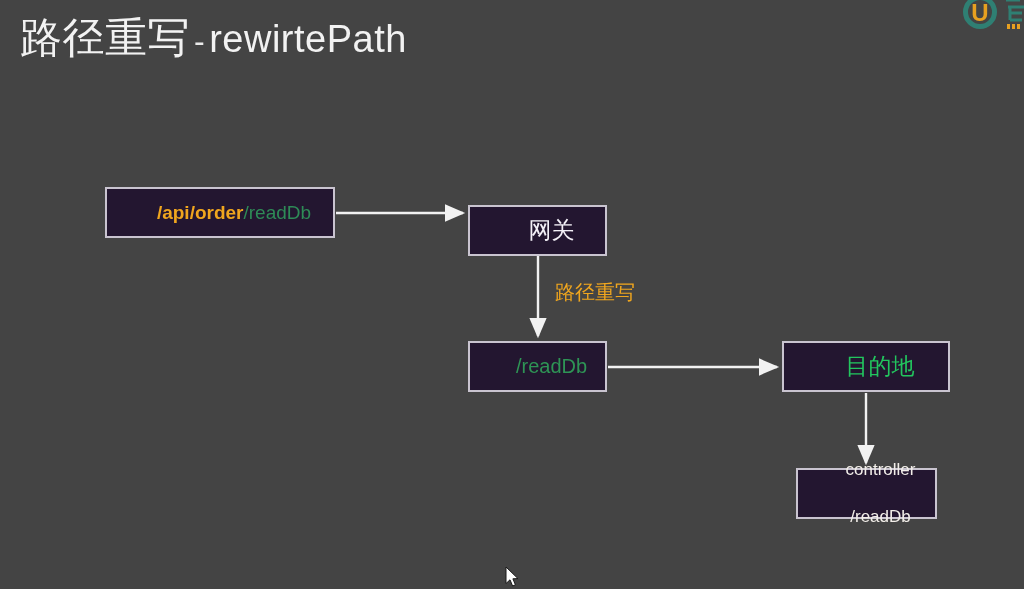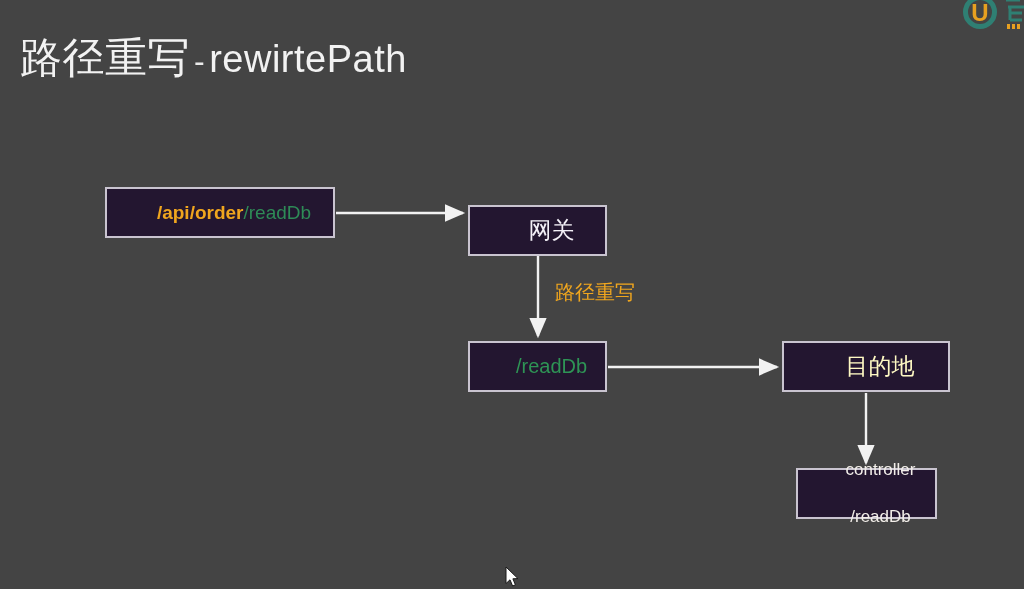--- a/index.html
+++ b/index.html
@@ -19,21 +19,20 @@
   
   #title {
     position: absolute;
     left: 20px;
     top: 10px;
     font-size: 40px;
     color: #f2f2f2;
     font-weight: 400;
     letter-spacing: 0.5px;
     white-space: nowrap;
-    margin-top: 20px;
   }
   #title .cn { font-size: 42px; }
   #title .dash { font-size: 32px; color: #eaeaea; padding: 0 4px; }
   #title .en { font-size: 38px; color: #f2f2f2; }
 
   
   #watermark {
     position: absolute;
     right: 0px;
     top: -4px;
@@ -68,21 +67,21 @@
     font-size: 23px; color: #f3f0f7;
   }
 
   #node-rewritten {
     left: 468px; top: 341px; width: 139px; height: 51px;
     font-size: 20px; color: #2e9455;
   }
 
   #node-destination {
     left: 782px; top: 341px; width: 168px; height: 51px;
-    font-size: 23px; color: #fef9c3;
+    font-size: 23px; color: #22c55e;
   }
 
   #node-controller {
     left: 796px; top: 468px; width: 141px; height: 51px;
     font-size: 17px; color: #f2eee9;
     flex-direction: column;
     line-height: 1.35;
     gap: 24px;
   }
 

